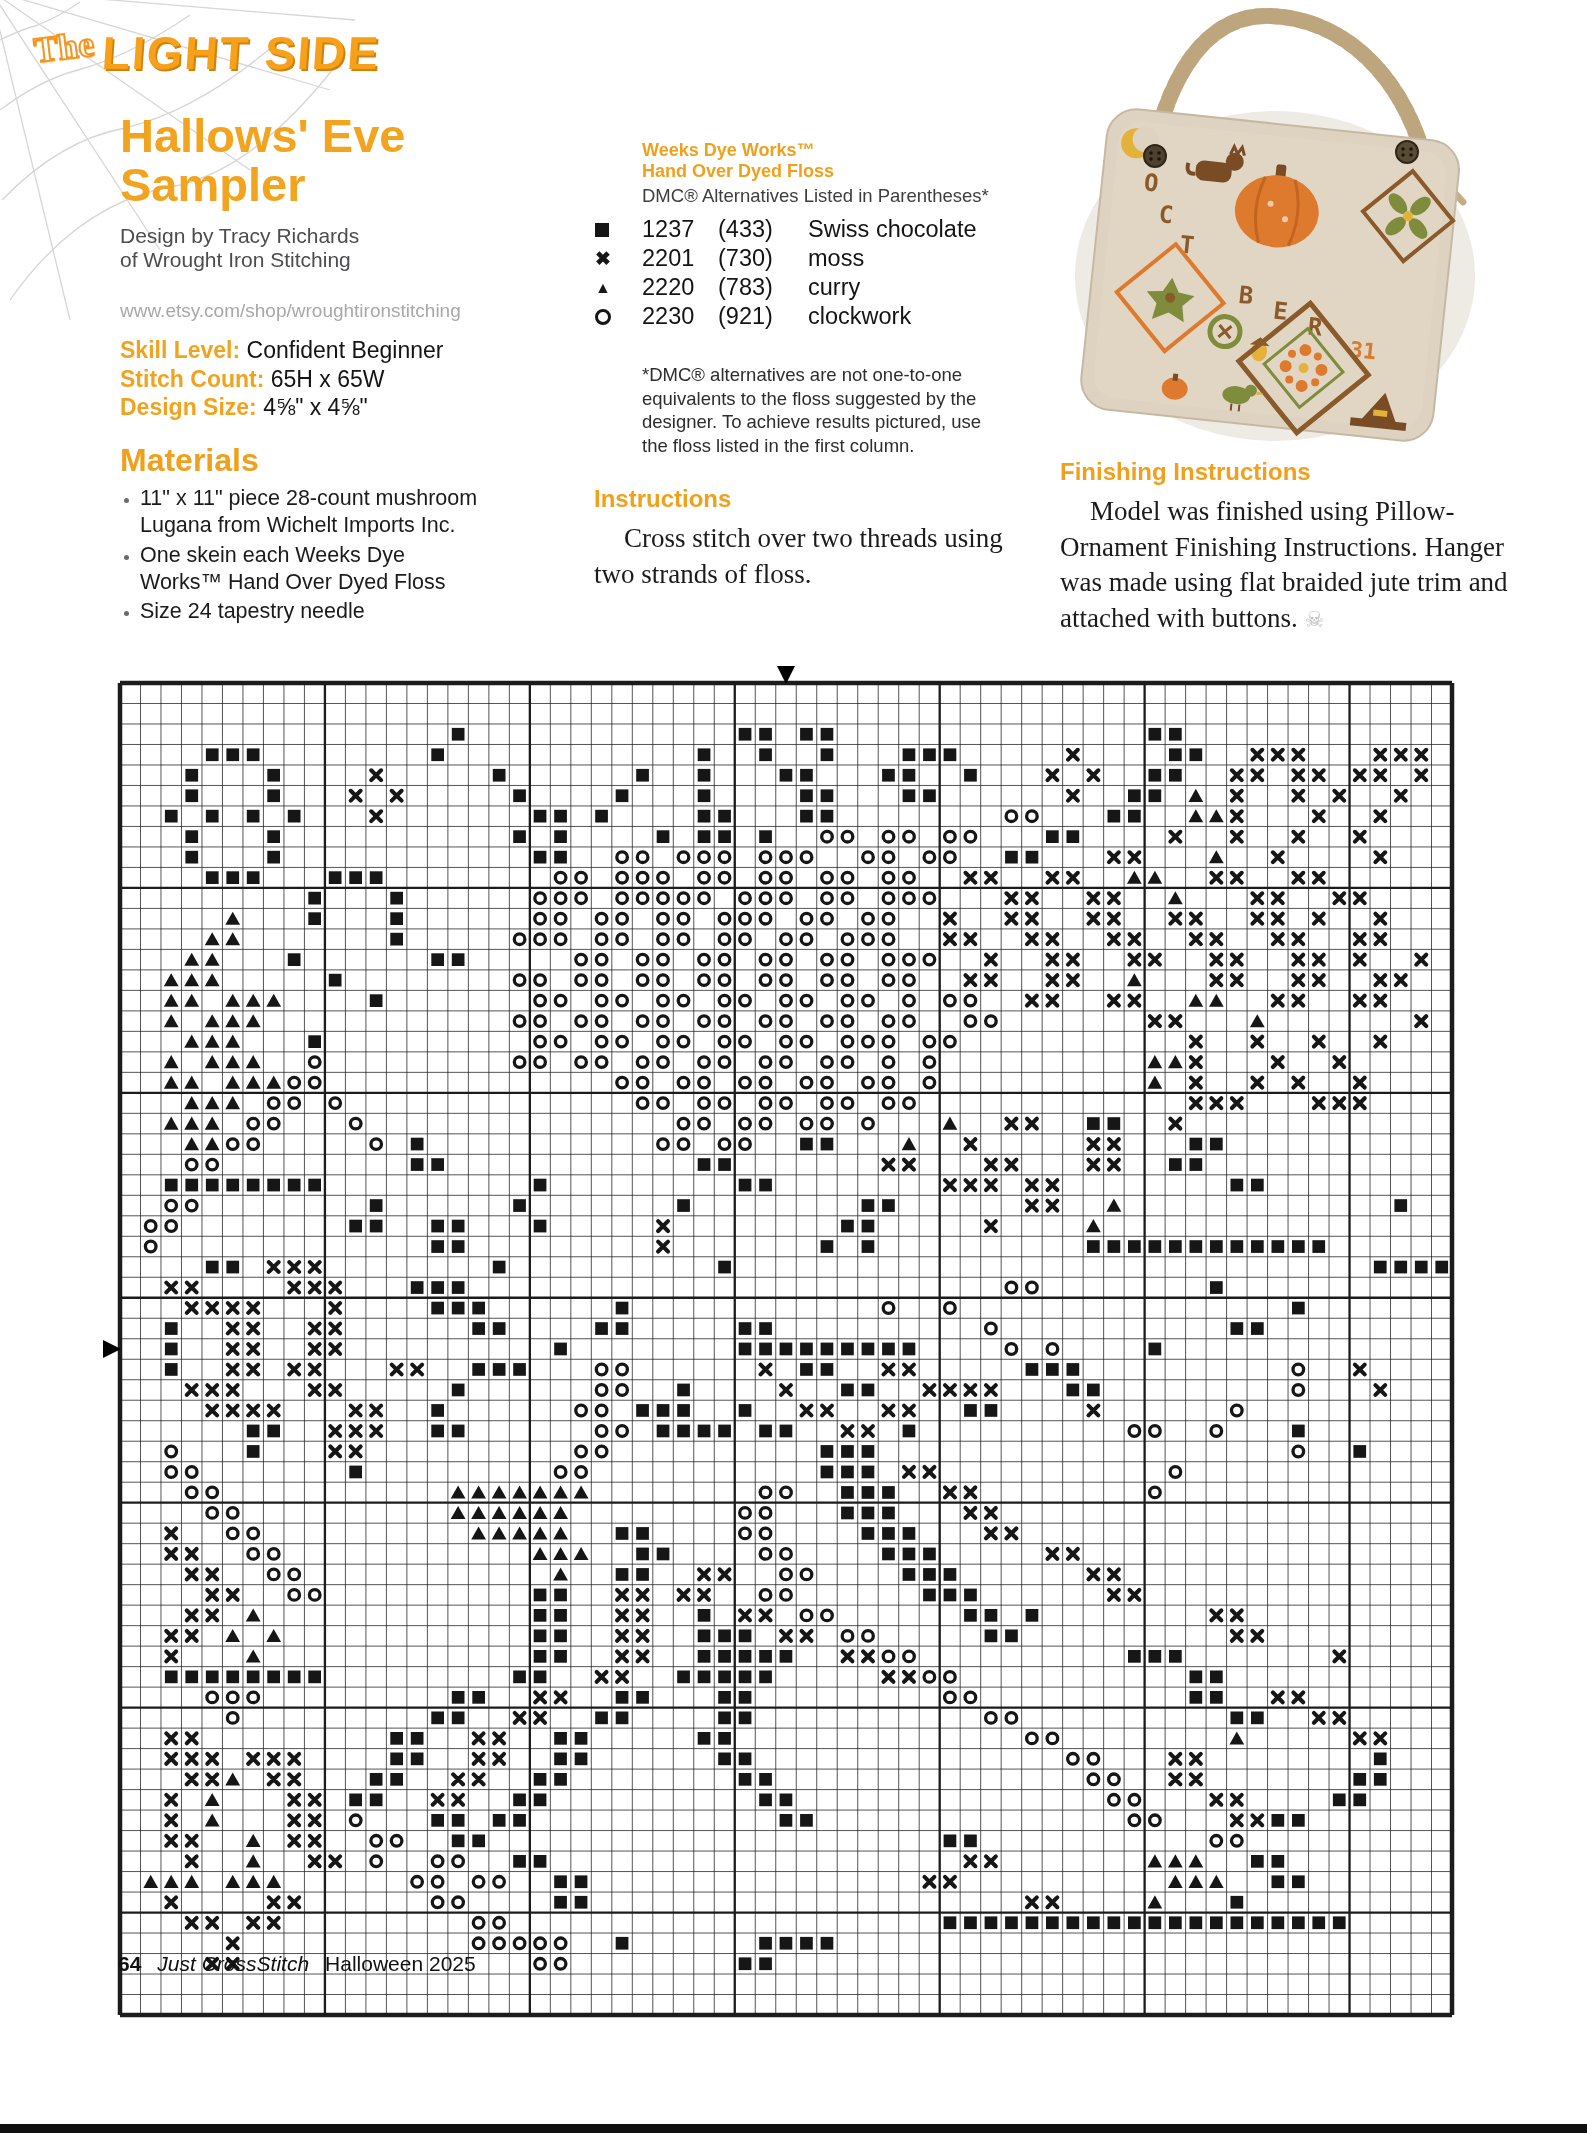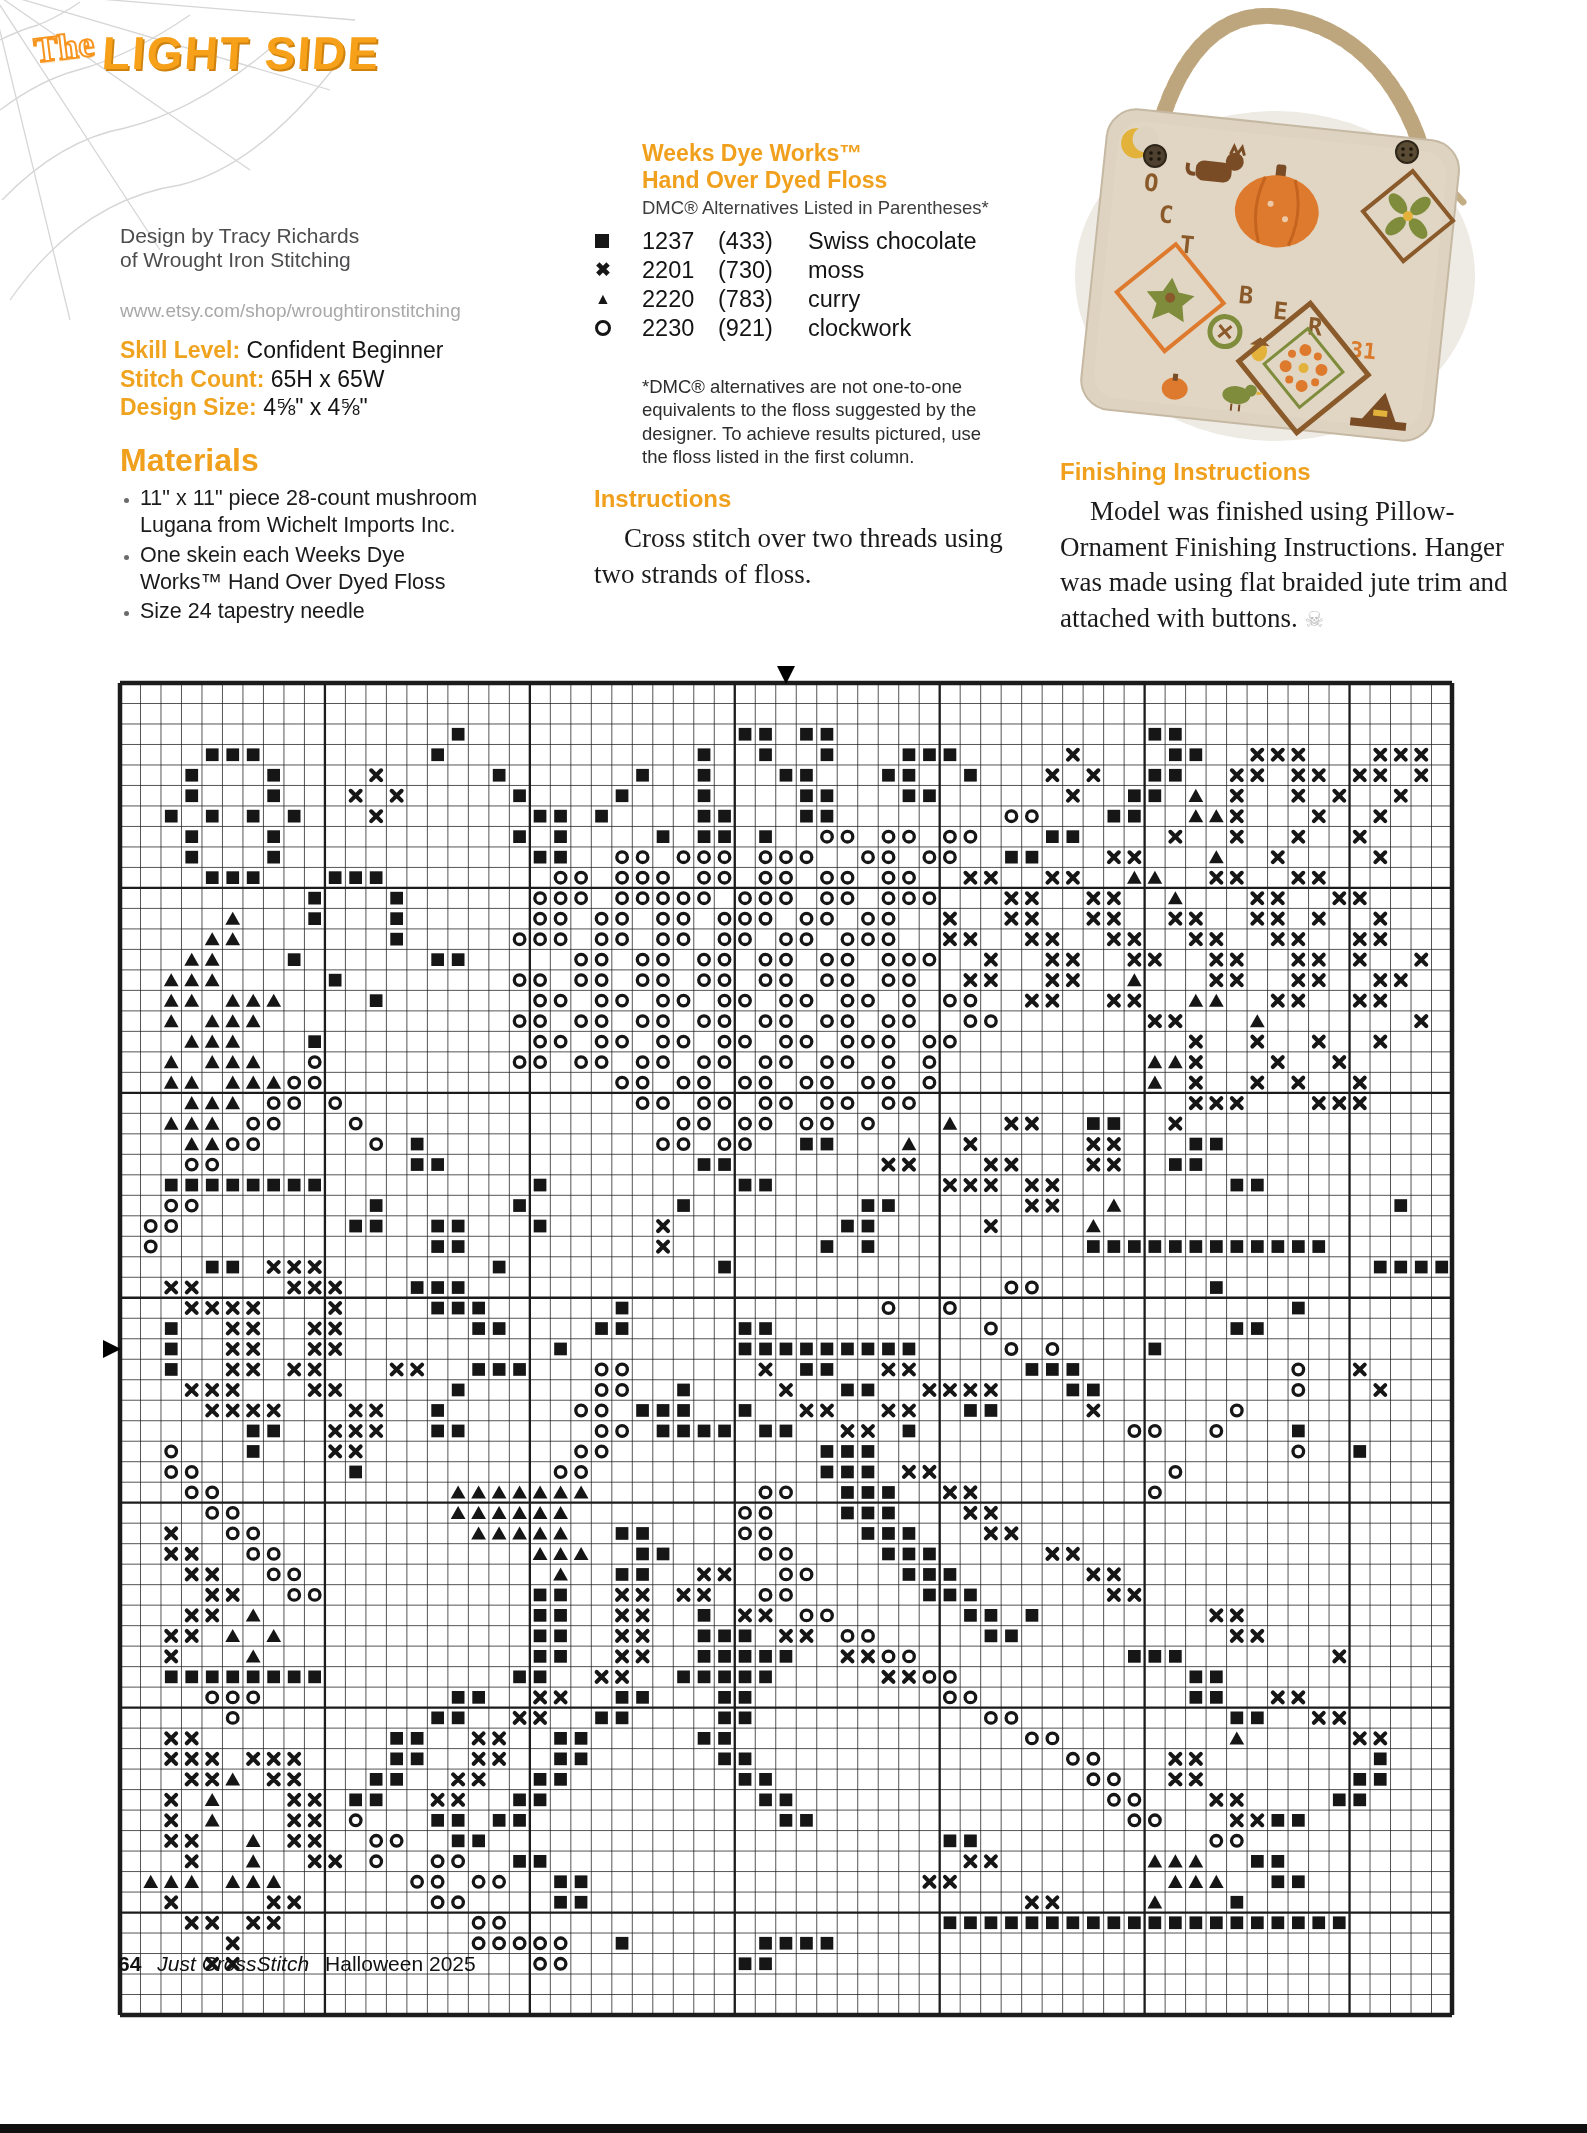--- a/index.html
+++ b/index.html
@@ -20,21 +20,21 @@
   .specs{position:absolute;left:120px;top:336px;font-size:23px;line-height:1.24;}
   .specs .lab{color:#EFA31E;font-weight:700;}
   .materials{position:absolute;left:120px;top:442px;width:368px;}
   .materials .sect{font-size:32px;}
   .materials ul{margin:6px 0 0 0;padding-left:20px;}
   .materials li{font-size:21.5px;line-height:1.27;margin-bottom:2px;color:#1b1b1d;}
   .materials li::marker{color:#6b6b6d;font-size:16px;}
   .sect{color:#F0A01C;font-weight:700;font-size:24px;}
   
   .floss{position:absolute;left:585px;top:140px;width:436px;}
-  .floss .brand{margin-left:57px;color:#F0A01C;font-weight:700;font-size:23px;line-height:1.17;}
+  .floss .brand{margin-left:57px;color:#F0A01C;font-weight:700;font-size:18px;line-height:1.17;}
   .floss .note{margin-left:57px;font-size:18.5px;color:#3e3e40;margin-top:3px;}
   .frows{margin-top:8px;}
   .frow{display:flex;align-items:center;height:29px;font-size:23.5px;}
   .fsym{width:57px;display:flex;align-items:center;padding-left:10px;box-sizing:border-box;}
   .fcode{width:76px;} .fdmc{width:90px;} .fname{flex:1;}
   .sym-square{width:14px;height:14px;background:#161616;display:inline-block;}
   .sym-x{font-size:19px;font-weight:900;color:#161616;line-height:14px;}
   .sym-triangle{font-size:16px;color:#161616;line-height:14px;}
   .sym-circle{width:10px;height:10px;border:3px solid #161616;border-radius:50%;display:inline-block;}
   .footnote{margin-left:57px;margin-top:32px;width:354px;font-size:18.5px;line-height:1.27;color:#2d2d2f;}
@@ -69,20 +69,24 @@
       <path d="M2,200 Q60,140 125,128 Q200,110 280,40"></path>
       <path d="M0,110 Q40,80 78,70 Q130,56 190,15"></path>
       <path d="M0,40 Q20,30 38,25 Q60,16 80,2"></path>
     </g>
   </svg>
 
   <div class="logo">
     <span class="the">The</span><span class="main">LIGHT SIDE</span>
   </div>
 
+  <div class="title">
+    <div>Hallows' Eve</div>
+    <div>Sampler</div>
+  </div>
   <div class="byline">
     <div>Design by Tracy Richards</div>
     <div>of Wrought Iron Stitching</div>
   </div>
   <div class="url">www.etsy.com/shop/wroughtironstitching</div>
 
   <div class="specs">
     <div><span class="lab">Skill Level:</span> <span>Confident Beginner</span></div>
     <div><span class="lab">Stitch Count:</span> <span>65H x 65W</span></div>
     <div><span class="lab">Design Size:</span> <span>4⅝" x 4⅝"</span></div>

